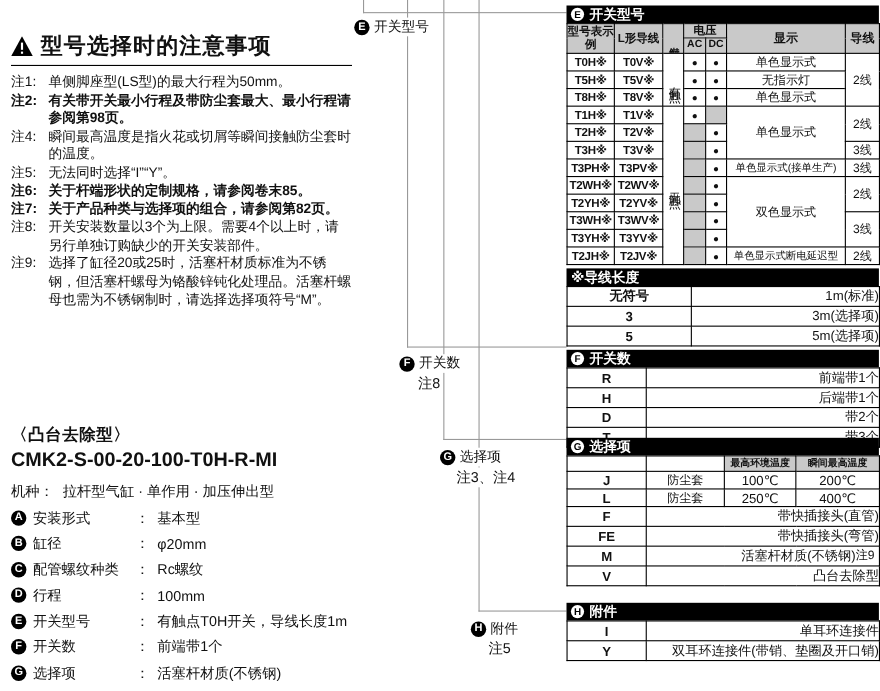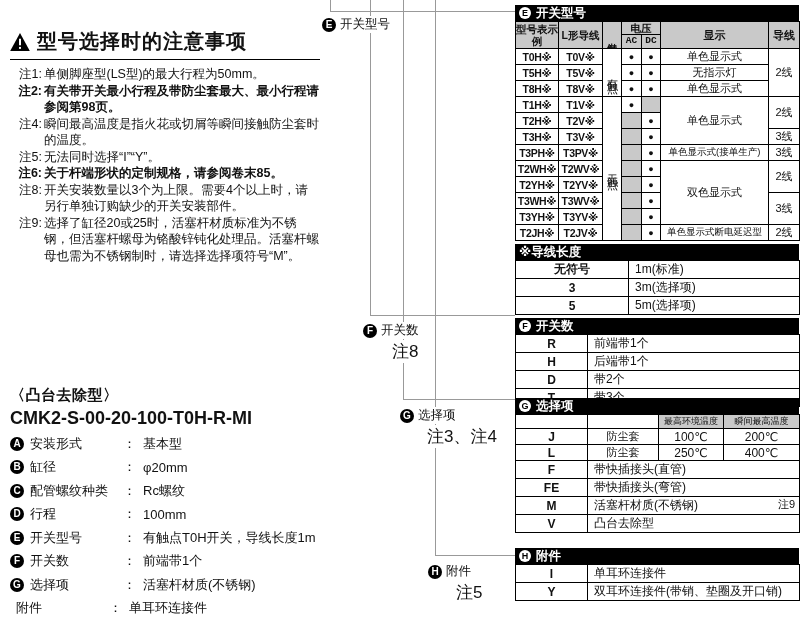--- a/index.html
+++ b/index.html
@@ -7,67 +7,67 @@
     width:800px;height:628px;position:relative;background:#fff;
     font-family:"Liberation Sans","DejaVu Sans",sans-serif;color:#111;
     overflow:hidden;
   }
   
   #notes{position:absolute;left:10px;top:28px;width:310px;}
   .sec-title{display:flex;align-items:center;gap:7px;font-size:20px;font-weight:bold;
     letter-spacing:1px;border-bottom:1.5px solid #000;padding-bottom:4px;}
   .warn-svg{width:20px;height:18px;flex:0 0 20px;}
   .note{position:relative;padding-left:34px;font-size:12.5px;line-height:16.5px;margin-top:0;}
-  .note .nl{position:absolute;left:0;top:0;width:32px;text-align:right;}
+  .note .nl{position:absolute;left:0;top:0;width:32px;}
   .note.b{font-weight:bold;}
   #notes-list{margin-top:6px;}
   
   #example{position:absolute;left:10px;top:386px;width:312px;}
   .ex-head{font-size:15px;font-weight:bold;letter-spacing:0.5px;}
   .ex-model{font-size:18px;font-weight:bold;margin-top:3px;}
   .ex-machine{font-size:13px;margin-top:9px;display:flex;gap:8px;}
   .ex-row{display:flex;align-items:center;font-size:13px;margin-top:5.5px;}
   .circle{display:inline-flex;width:14px;height:14px;border-radius:50%;background:#000;color:#fff;
     font-size:10px;font-weight:bold;align-items:center;justify-content:center;flex:0 0 14px;line-height:1;}
   .circle.inv{background:#fff;color:#000;}
   .ex-label{width:93px;margin-left:6px;}
   .ex-colon{margin-right:7px;}
   
   .vline,.hline{position:absolute;background:#999;}
   .vline{width:1px;}
   .hline{height:1px;}
   .conn-label{position:absolute;display:flex;align-items:center;gap:4px;font-size:12.5px;
     background:#fff;padding:0 2px;z-index:3;}
-  .conn-note{position:absolute;font-size:17px;background:#fff;padding:0 2px;z-index:3;margin-left:12px;}
+  .conn-note{position:absolute;font-size:13px;background:#fff;padding:0 2px;z-index:3;}
   
   .tblbox{position:absolute;left:515px;width:284px;z-index:2;}
   .bar{height:16px;background:#000;color:#fff;display:flex;align-items:center;gap:5px;
     padding-left:4px;font-size:12.5px;font-weight:bold;box-sizing:border-box;}
   .bar .circle{width:12px;height:12px;flex:0 0 12px;font-size:9px;}
   table{border-collapse:collapse;width:284px;table-layout:fixed;}
   td,th{border:1px solid #000;padding:0;box-sizing:border-box;overflow:hidden;}
   th{background:#c9c9c9;font-size:11px;font-weight:bold;line-height:1.15;}
-  .th-acdc{font-size:9.5px;height:14px;font-family:Liberation Mono, monospace;}
+  .th-acdc{font-size:9.5px;height:14px;}
   .th-volt{height:12px;font-size:10.5px;}
   .th-wrap{font-size:10.5px;}
   td{font-size:11px;text-align:center;height:16px;background:#fff;}
   .mc{font-weight:bold;font-size:10.5px;letter-spacing:-0.3px;white-space:nowrap;}
   .dot{font-size:9px;}
   .shade{background:#c9c9c9;}
   .vert{writing-mode:vertical-lr;text-orientation:upright;font-size:11px;letter-spacing:2px;padding:0;}
   .vert-h{writing-mode:vertical-lr;text-orientation:upright;font-size:10px;letter-spacing:0;}
   .disp{font-size:11px;white-space:nowrap;}
   .disp.sm{font-size:9.5px;}
   .lead{font-size:11px;}
   .codecell{font-weight:bold;font-size:12px;}
-  .desccell{text-align:left;padding-left:6px;font-size:12px;white-space:nowrap;margin-left:16px;}
+  .desccell{text-align:right;padding-left:6px;font-size:12px;white-space:nowrap;margin-left:16px;}
   .len-row td,.f-row td,.h-row td{height:18px;}
   .f-row td{height:15.5px;}
   .g-row td{height:16px;}
-  .g-h th{height:14px;font-size:9px;font-weight:normal;margin-top:40px;}
+  .g-h th{height:14px;font-size:9px;font-weight:bold;margin-top:40px;}
   .g-h .blank{background:#fff;}
   .dashL{border-left:1px dashed #666;}
   .tempcell{font-size:12px;}
   .note9{float:right;padding-right:4px;font-size:11px;}
 </style>
 </head>
 <body>
 
 <div id="notes">
   <div class="sec-title">
@@ -77,28 +77,33 @@
       <rect x="10.8" y="17" width="2.4" height="2.4" fill="#fff"></rect>
     </svg>
     <span>型号选择时的注意事项</span>
   </div>
   <div id="notes-list">
     <div class="note"><span class="nl">注1:</span><span>单侧脚座型(LS型)的最大行程为50mm。</span></div>
     <div class="note b"><span class="nl">注2:</span><span>有关带开关最小行程及带防尘套最大、最小行程请参阅第98页。</span></div>
     <div class="note"><span class="nl">注4:</span><span>瞬间最高温度是指火花或切屑等瞬间接触防尘套时的温度。</span></div>
     <div class="note"><span class="nl">注5:</span><span>无法同时选择“I”“Y”。</span></div>
     <div class="note b"><span class="nl">注6:</span><span>关于杆端形状的定制规格，请参阅卷末85。</span></div>
+    <div class="note b"><span class="nl">注7:</span><span>关于产品种类与选择项的组合，请参阅第82页。</span></div>
     <div class="note"><span class="nl">注8:</span><span>开关安装数量以3个为上限。需要4个以上时，请另行单独订购缺少的开关安装部件。</span></div>
     <div class="note"><span class="nl">注9:</span><span>选择了缸径20或25时，活塞杆材质标准为不锈钢，但活塞杆螺母为铬酸锌钝化处理品。活塞杆螺母也需为不锈钢制时，请选择选择项符号“M”。</span></div>
   </div>
 </div>
 
 <div id="example">
   <div class="ex-head">〈凸台去除型〉</div>
   <div class="ex-model">CMK2-S-00-20-100-T0H-R-MI</div>
+  <div class="ex-machine">
+    <span>机种：</span>
+    <span>拉杆型气缸 · 单作用 · 加压伸出型</span>
+  </div>
   <div class="ex-row">
       <span class="circle">A</span>
       <span class="ex-label">安装形式</span>
       <span class="ex-colon">：</span>
       <span>基本型</span>
     </div>
   <div class="ex-row">
       <span class="circle">B</span>
       <span class="ex-label">缸径</span>
       <span class="ex-colon">：</span>

